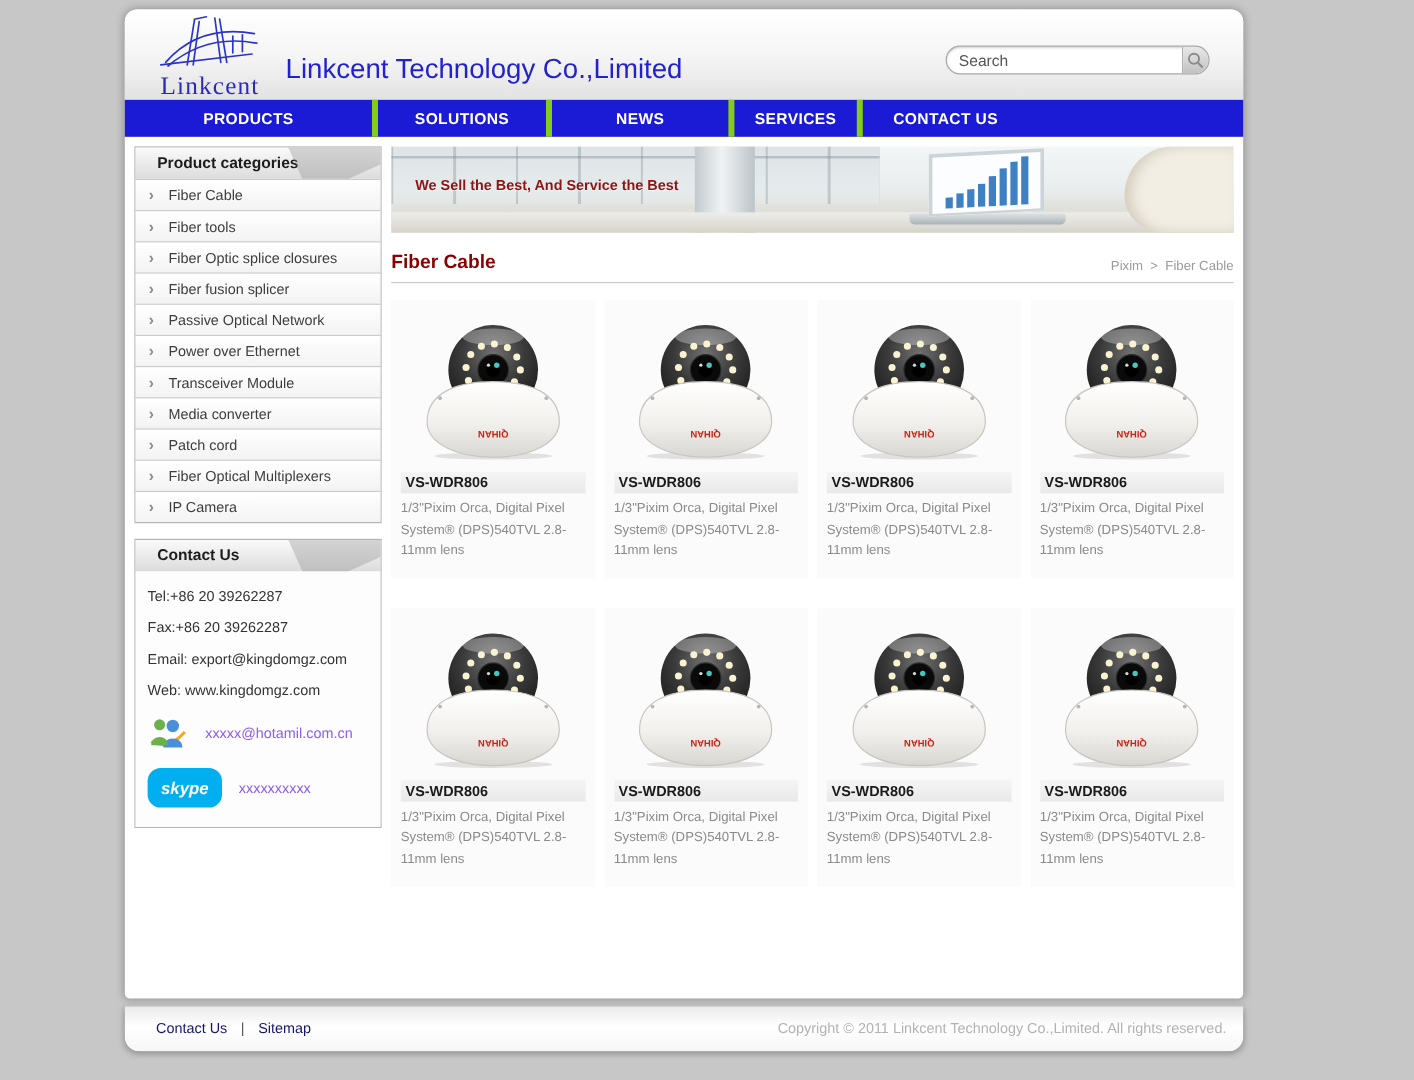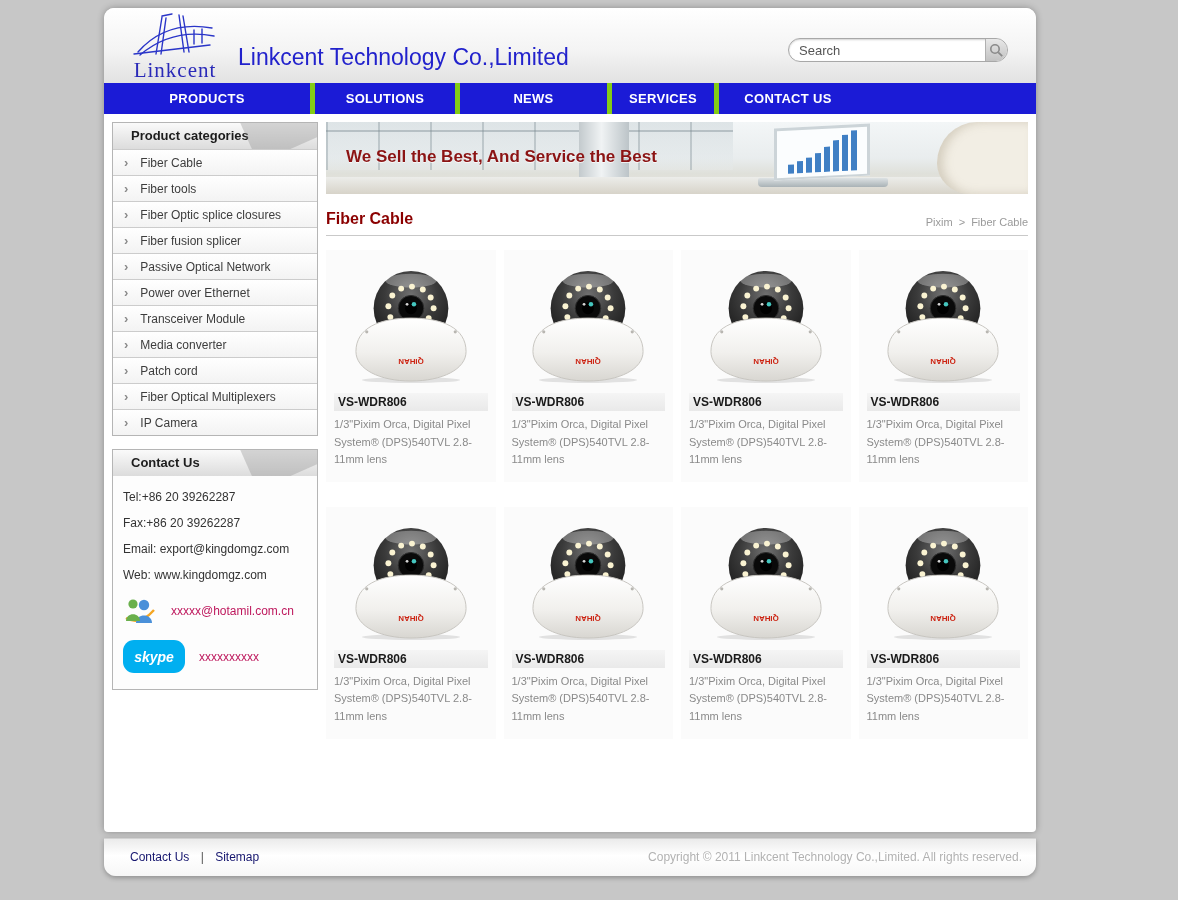--- a/index.html
+++ b/index.html
@@ -56,21 +56,21 @@
               border-top:1px solid #cccccc; cursor:pointer;
               background:linear-gradient(180deg,#ffffff,#f3f3f3); }
   .cat-item:first-of-type { border-top:none; }
   .chev { color:#8a8a8a; font-weight:bold; font-size:13px; margin-right:12px; line-height:1; }
   .cat-label { font-size:12px; color:#3d3d3d; }
 
   .contact-box { margin-top:13px; }
   .contact-body { padding:14px 10px 16px 10px; background:#fdfdfd; }
   .c-line { font-size:12px; color:#333; margin-bottom:12px; }
   .im-row { display:flex; align-items:center; margin-top:14px; }
-  .im-text { font-size:12px; color:#be185d; margin-left:14px; }
+  .im-text { font-size:12px; color:#8b5cf6; margin-left:14px; }
   .skype-badge { width:62px; height:33px; background:#00aff0; border-radius:11px;
                  display:flex; align-items:center; justify-content:center;
                  color:#fff; font-weight:bold; font-style:italic; font-size:14px; }
 
   
   .banner { position:relative; height:72px; overflow:hidden;
             background:linear-gradient(180deg,#f3f6f7 0%,#e9edee 50%,#dfe0da 72%,#e8e5dc 100%); }
   .bnr-windows { position:absolute; left:0; top:0; width:58%; height:66%;
     background:
       repeating-linear-gradient(90deg, rgba(130,145,152,.38) 0 2px, transparent 2px 52px),
@@ -87,21 +87,21 @@
                 display:flex; align-items:flex-end; justify-content:center; gap:3px;
                 padding:4px 6px; }
   .bnr-bar { width:6px; background:#3f7fc4; }
   .bnr-lapbase { width:130px; height:9px; margin-left:-16px; background:linear-gradient(180deg,#dde2e4,#a9b2b6);
                  border-radius:2px 2px 4px 4px; }
   .bnr-glass { position:absolute; right:32%; bottom:22%; width:11px; height:24px;
                background:rgba(175,200,210,.55); border:1px solid rgba(140,160,170,.5); border-radius:2px; }
   .bnr-blanket { position:absolute; right:0; top:0; width:13%; height:100%;
                  background:#f2eee4; border-radius:46% 0 0 38% / 60% 0 0 45%;
                  box-shadow:inset 6px 0 10px rgba(160,150,125,.35); }
-  .bnr-slogan { position:absolute; left:20px; top:25px; font-size:17px; font-weight:bold;
+  .bnr-slogan { position:absolute; left:20px; top:25px; font-size:12px; font-weight:bold;
                 color:#8b1414; text-shadow:0 1px 0 rgba(255,255,255,.7); }
 
   
   .head-row { display:flex; align-items:flex-end; justify-content:space-between;
               margin-top:16px; padding-bottom:7px; border-bottom:1px solid #c9c9c9; }
   .page-title { font-size:16px; font-weight:bold; color:#8b0000; }
   .breadcrumb { font-size:11px; color:#9a9a9a; }
   .breadcrumb span { margin-left:3px; }
   .crumb-link { cursor:pointer; }
 

